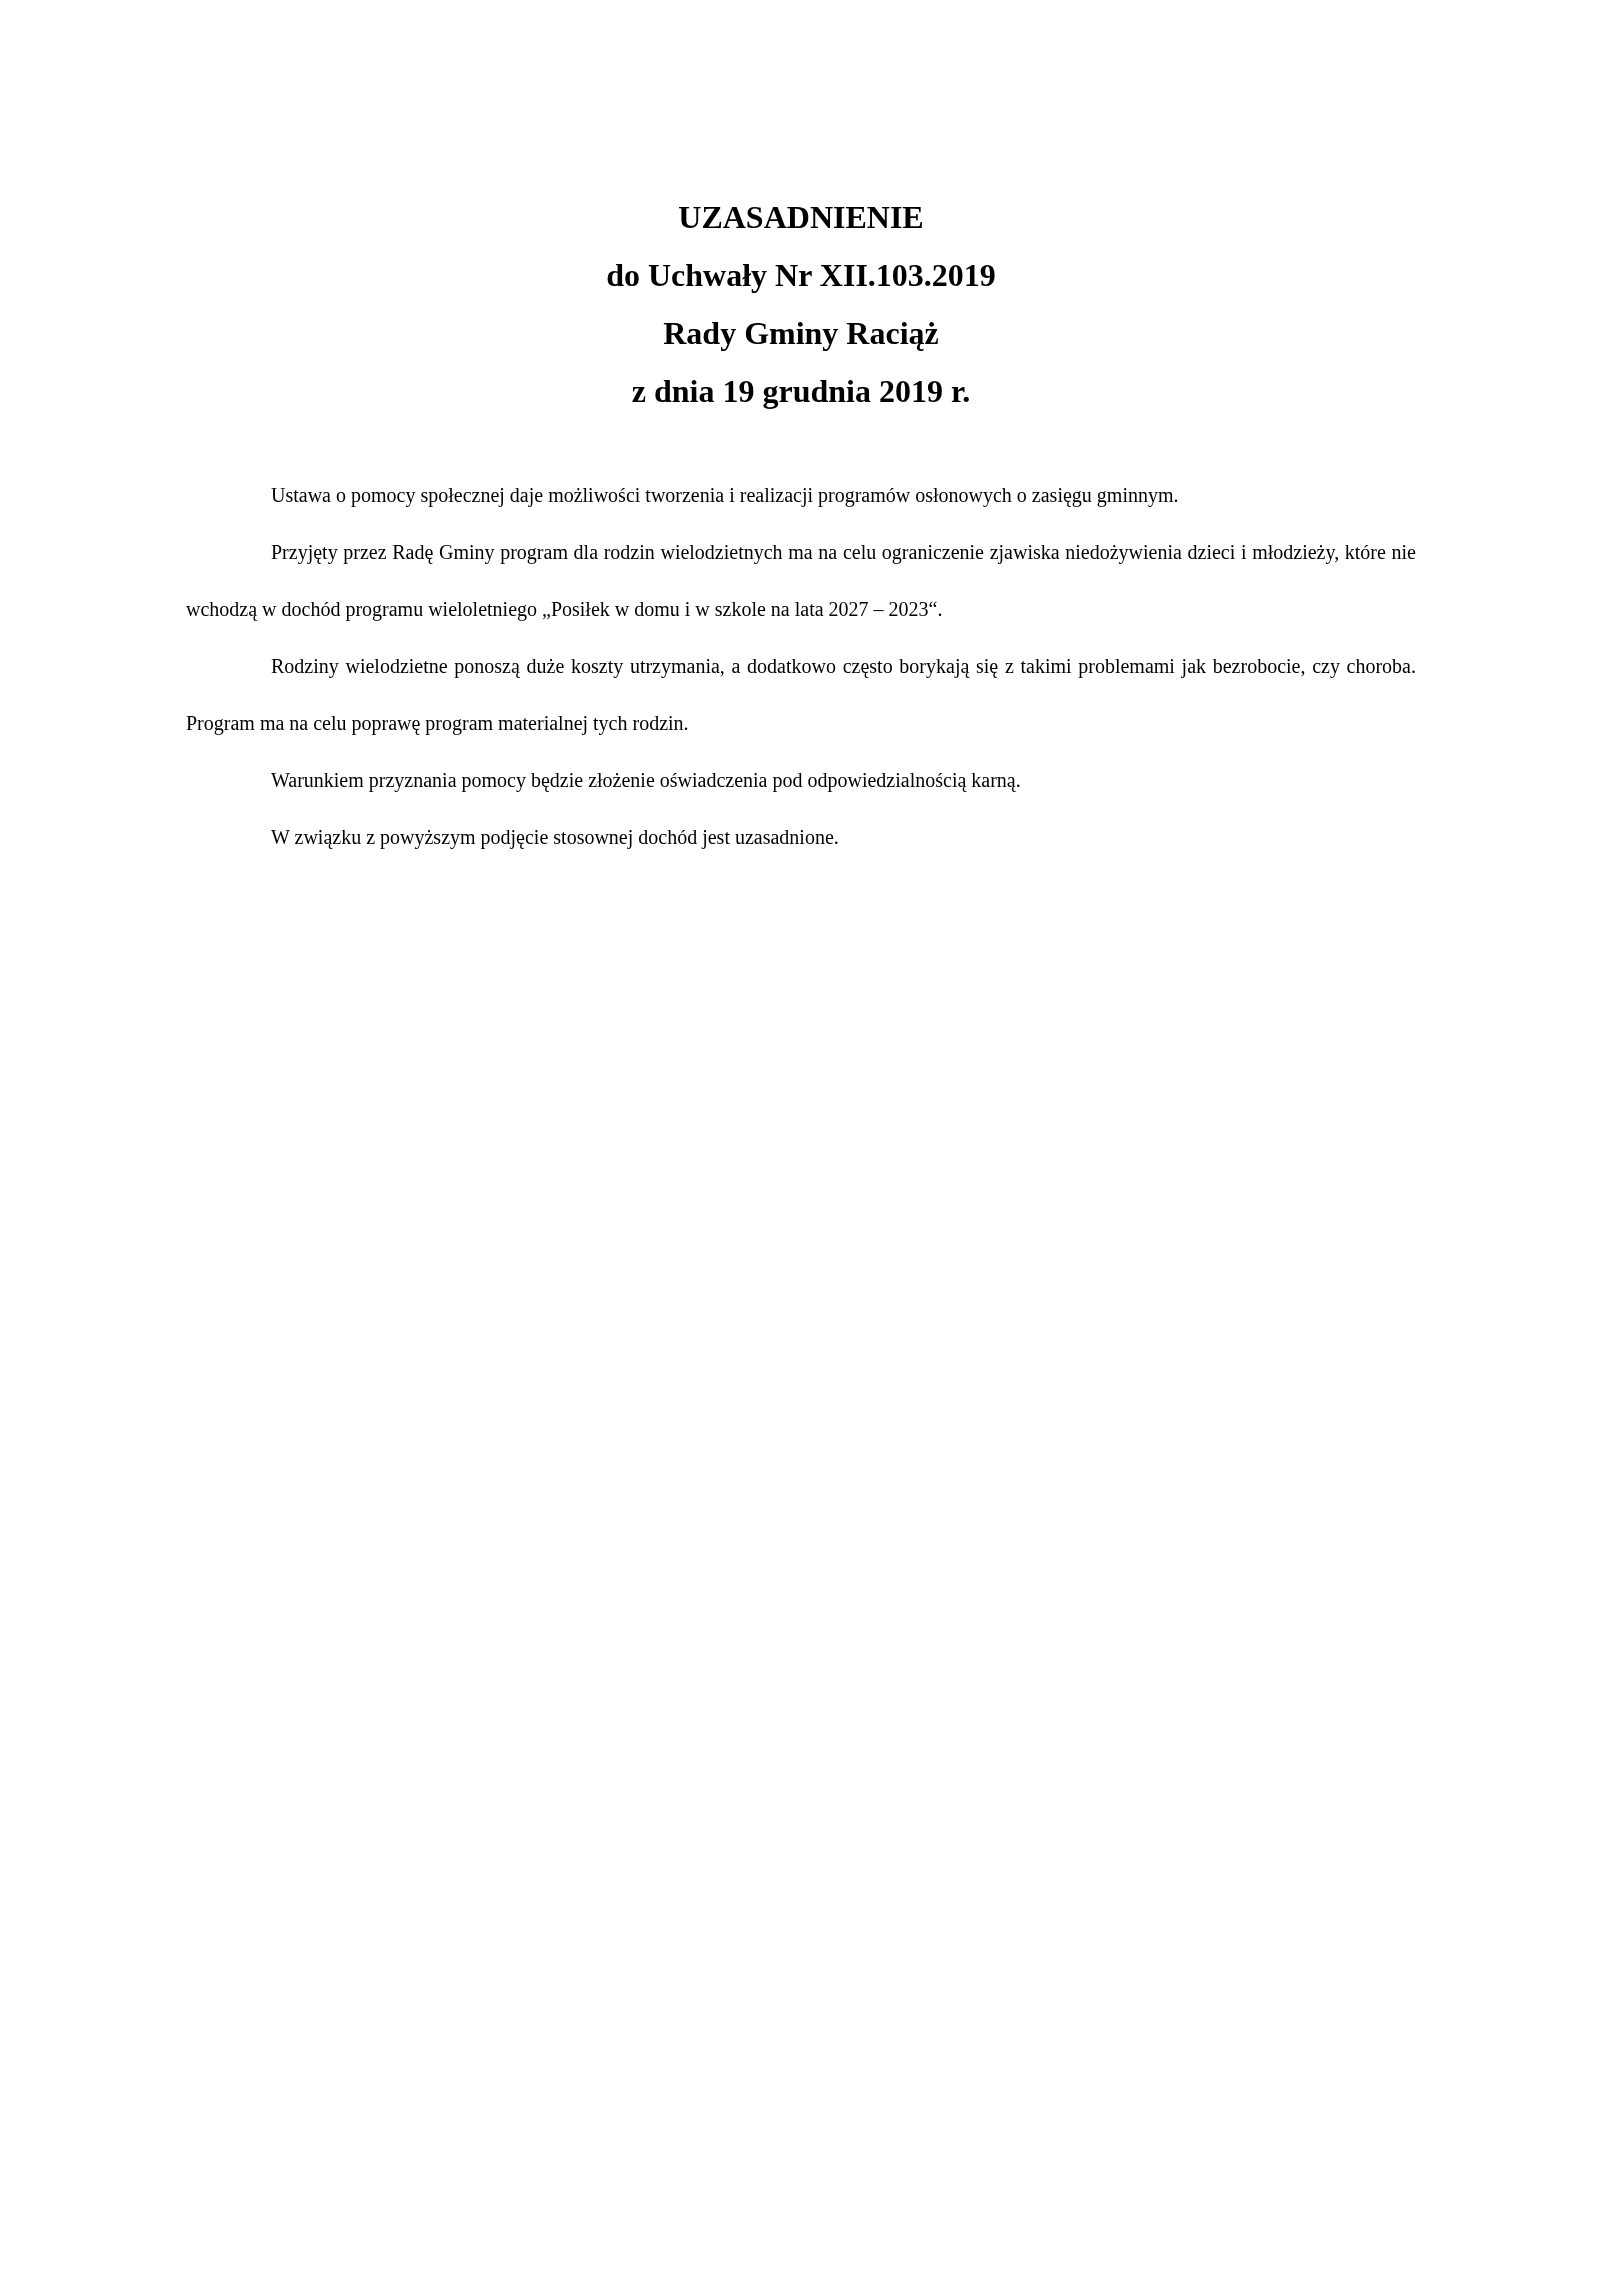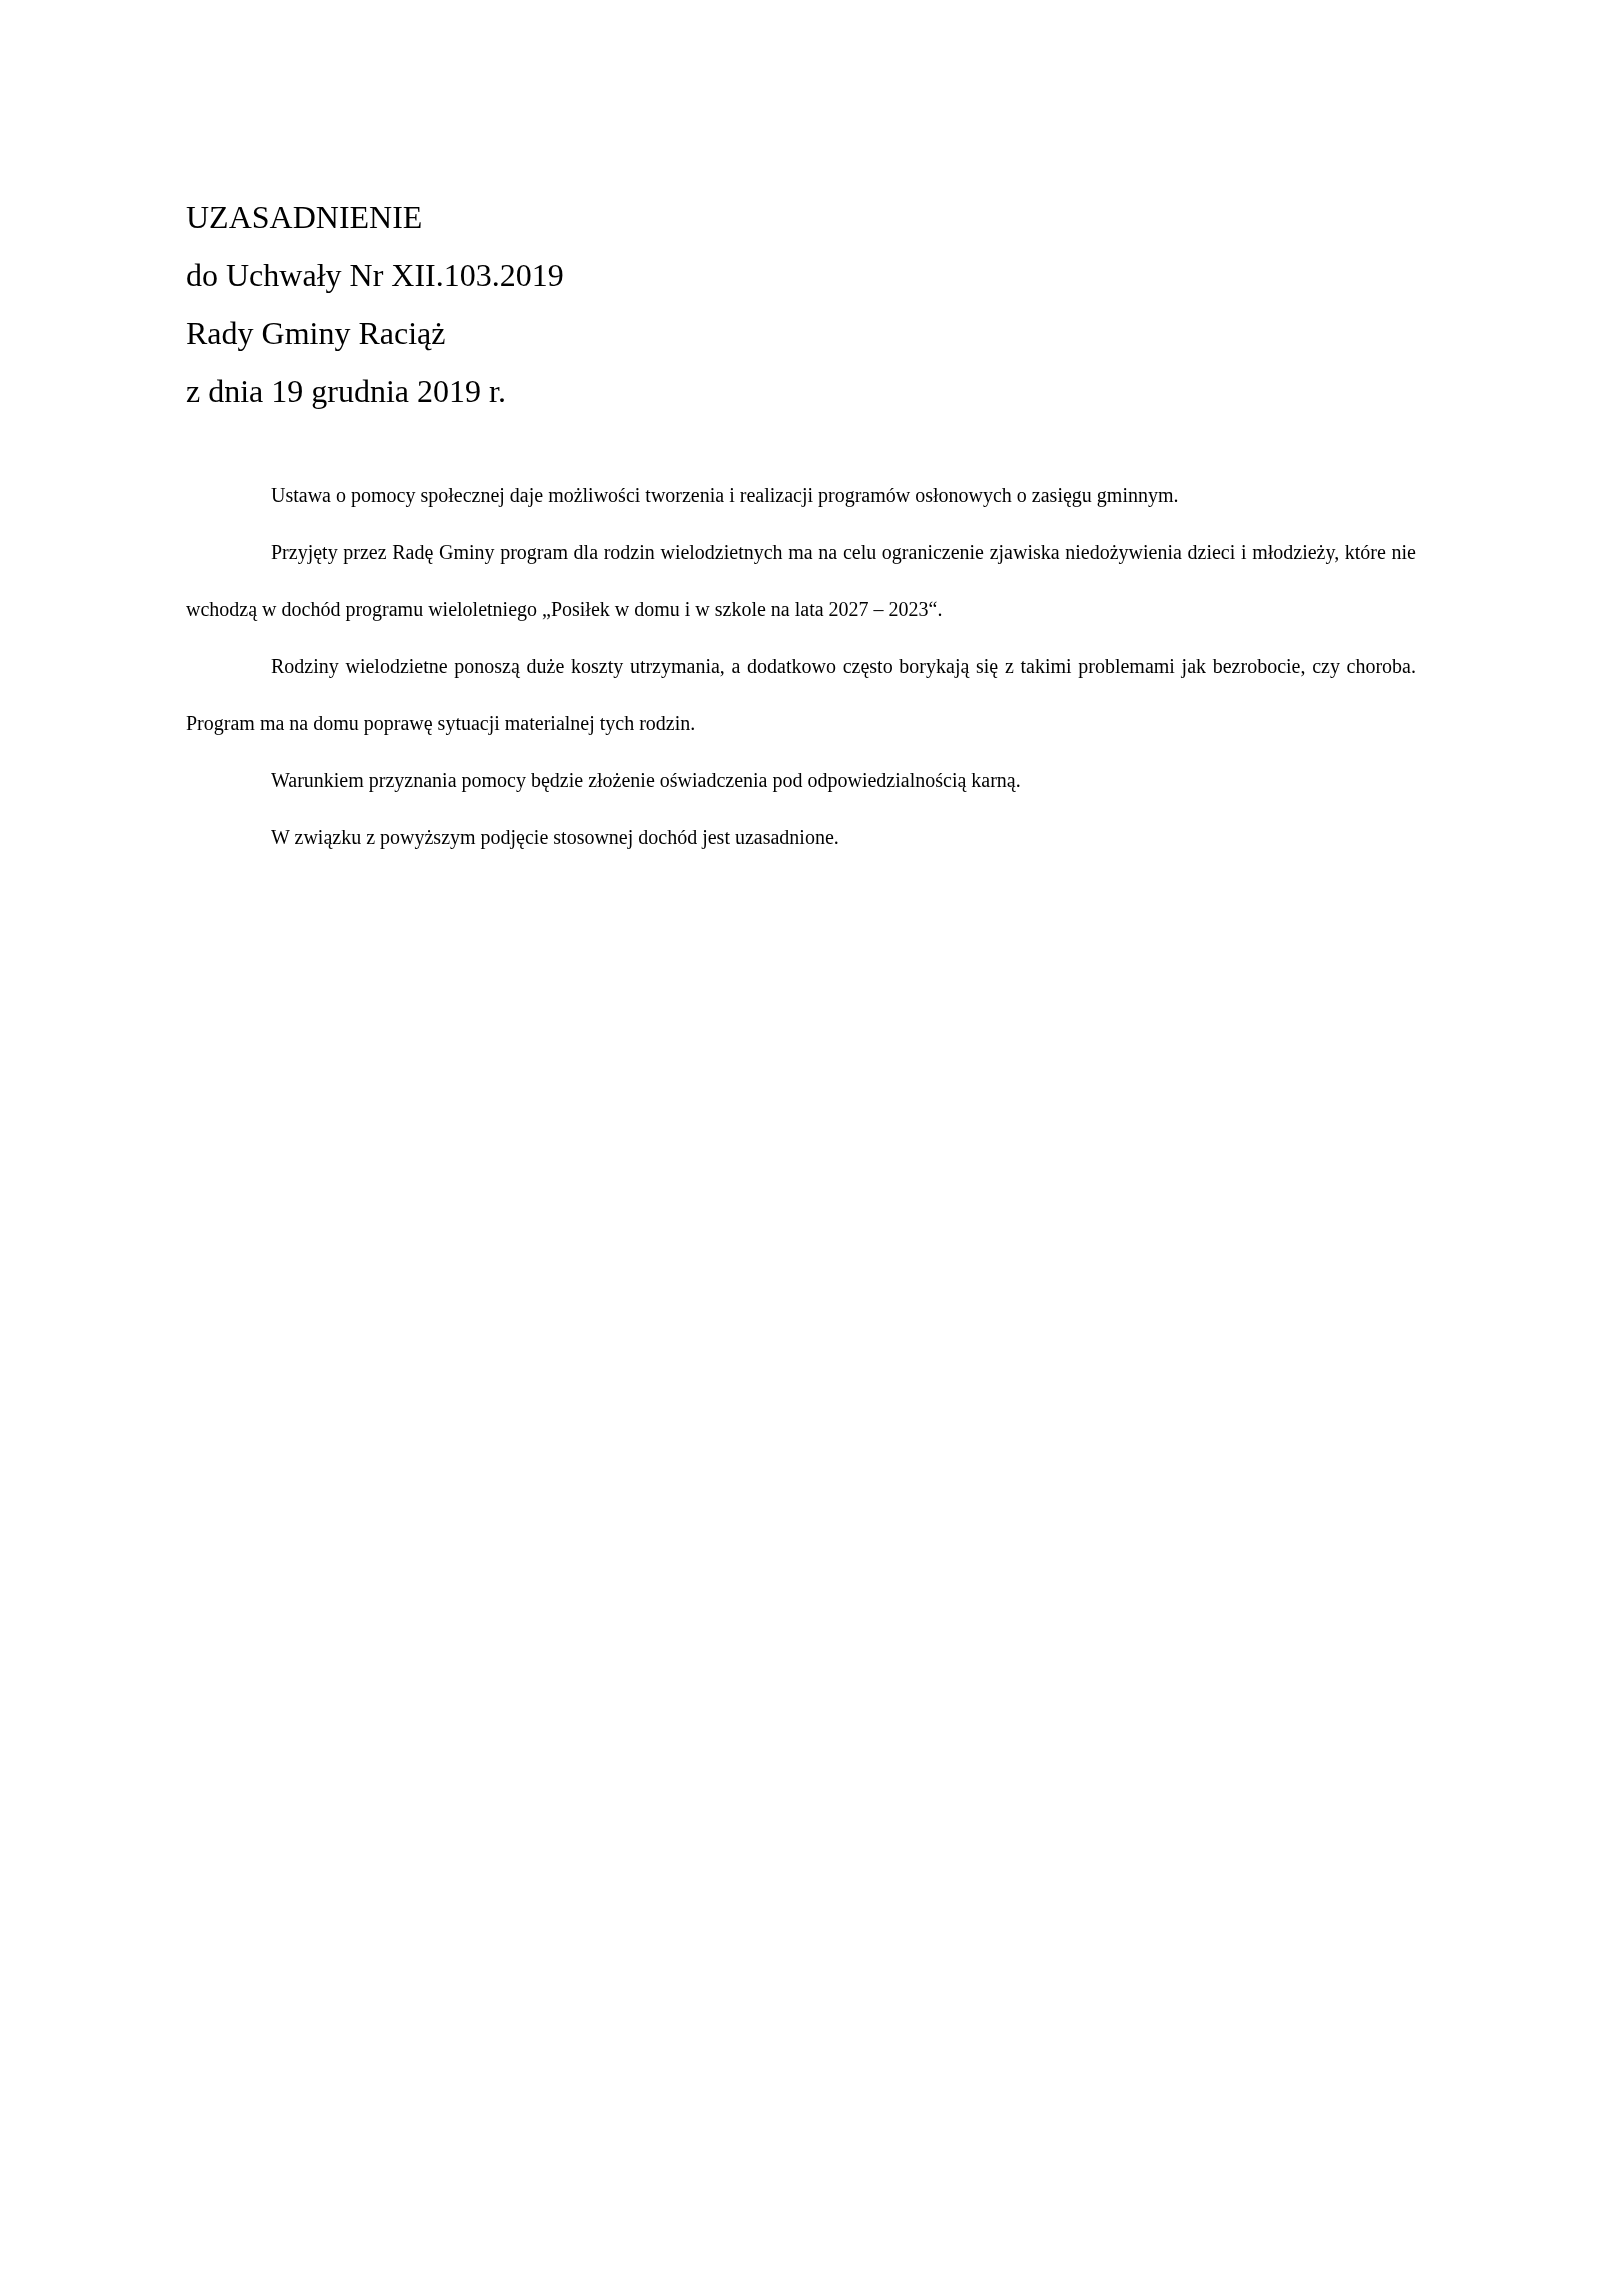--- a/index.html
+++ b/index.html
@@ -20,22 +20,22 @@
     background: #ffffff;
     overflow: hidden;
   }
   .content {
     position: absolute;
     top: 188px;
     left: 186px;
     width: 1230px;
   }
   .heading {
-    text-align: left;
-    font-weight: normal;
+    text-align: center;
+    font-weight: bold;
     font-size: 32px;
     line-height: 58px;
     margin-bottom: 47px;
   }
   .heading-line {
     white-space: nowrap;
   }
   .body-par {
     margin: 0;
     font-size: 20px;
@@ -57,21 +57,21 @@
       <div class="heading-line">UZASADNIENIE</div>
       <div class="heading-line">do Uchwały Nr XII.103.2019</div>
       <div class="heading-line">Rady Gminy Raciąż</div>
       <div class="heading-line">z dnia 19 grudnia 2019 r.</div>
     </div>
 
     <p class="body-par">Ustawa o pomocy społecznej daje możliwości tworzenia i realizacji programów osłonowych o zasięgu gminnym.</p>
 
     <p class="body-par">Przyjęty przez Radę Gminy program dla rodzin wielodzietnych ma na celu ograniczenie zjawiska niedożywienia dzieci i młodzieży, które nie wchodzą w dochód programu wieloletniego „Posiłek w domu i w szkole na lata 2027 – 2023“.</p>
 
-    <p class="body-par">Rodziny wielodzietne ponoszą duże koszty utrzymania, a dodatkowo często borykają się z takimi problemami jak bezrobocie, czy choroba. Program ma na domu poprawę sytuacji materialnej tych rodzin.</p>
+    <p class="body-par">Rodziny wielodzietne ponoszą duże koszty utrzymania, a dodatkowo często borykają się z takimi problemami jak bezrobocie, czy choroba. Program ma na celu poprawę program materialnej tych rodzin.</p>
 
     <p class="body-par">Warunkiem przyznania pomocy będzie złożenie oświadczenia pod odpowiedzialnością karną.</p>
 
     <p class="body-par">W związku z powyższym podjęcie stosownej dochód jest uzasadnione.</p>
 
   </div>
 </div>
 
 
 </body></html>

